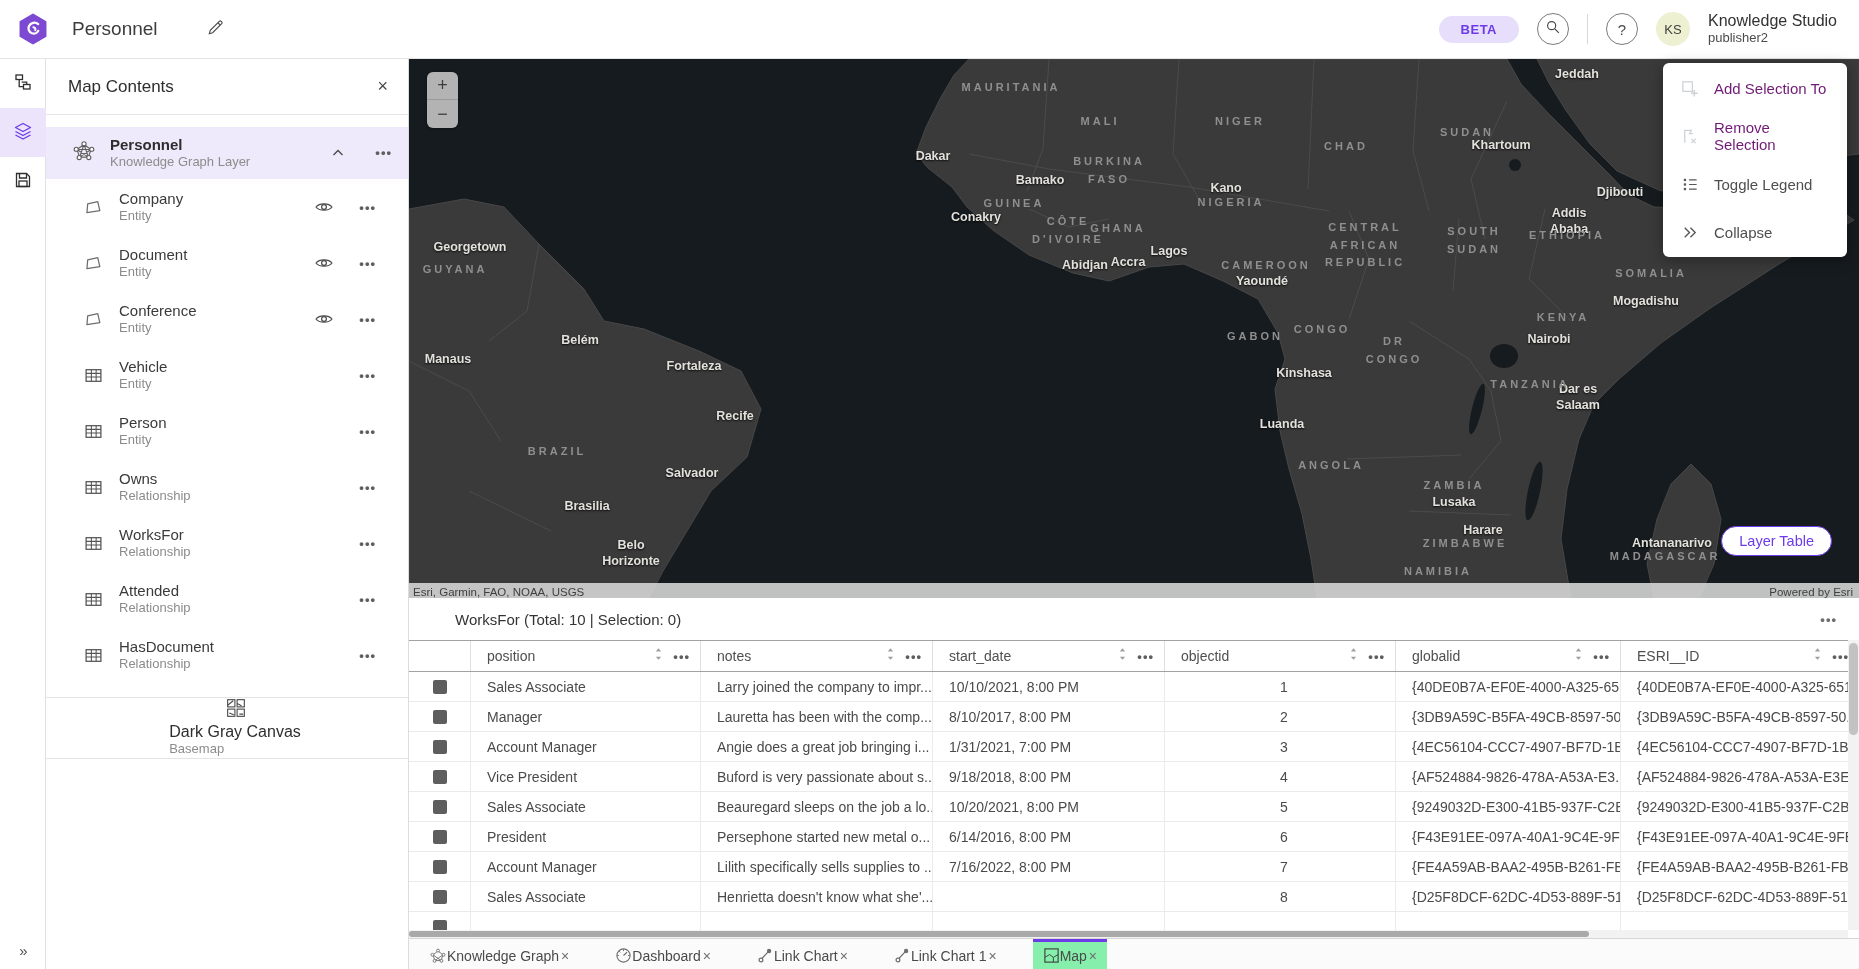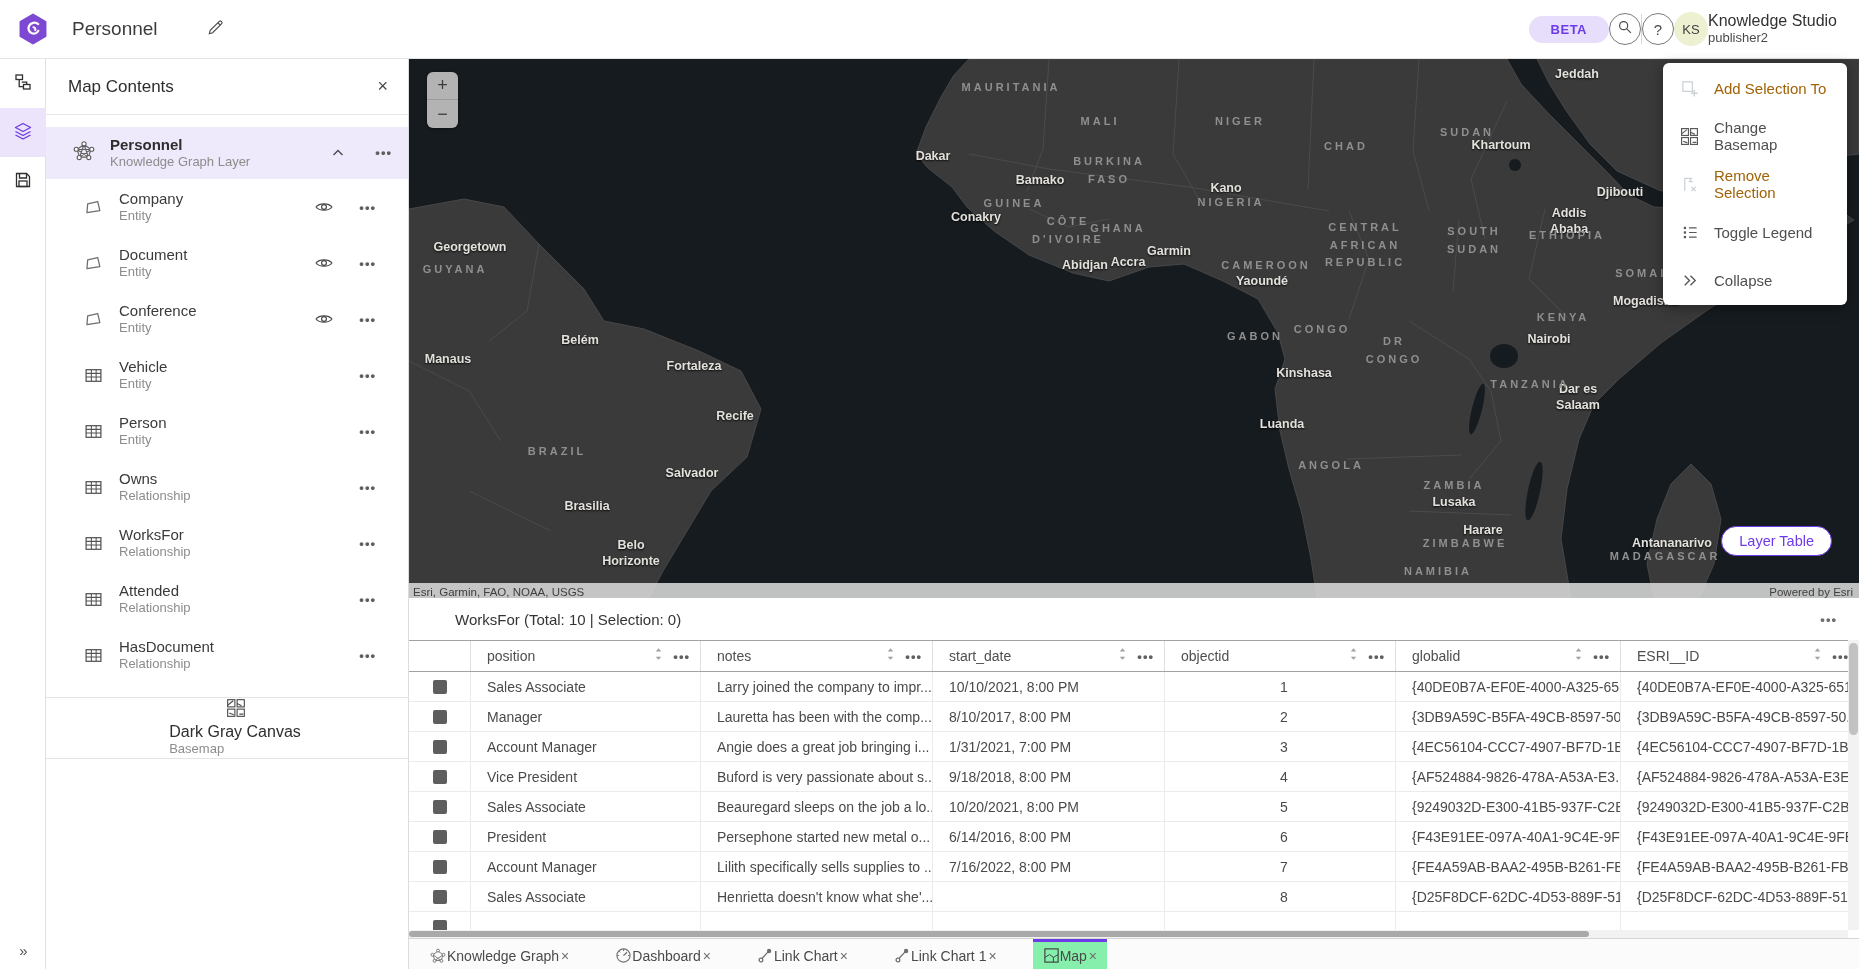--- a/index.html
+++ b/index.html
@@ -7,21 +7,21 @@
   .app {
     position:relative; width:1859px; height:969px; overflow:hidden;
     background:#fff; font-family:"Liberation Sans", sans-serif; color:#323232;
   }
   
   .top-header{position:absolute;left:0;top:0;width:1859px;height:59px;background:#fff;
     border-bottom:1px solid #e4e4e4;display:flex;align-items:center;z-index:20;}
   .logo{width:34px;height:34px;margin-left:16px;display:flex;align-items:center;justify-content:center;}
   .app-title{margin-left:22px;font-size:19px;color:#3c3c3c;}
   .edit-btn{margin-left:48px;display:flex;align-items:center;cursor:pointer;}
-  .header-right{margin-left:auto;display:flex;align-items:center;padding-right:22px;}
+  .header-right{margin-left:auto;display:flex;align-items:center;gap:18px;padding-right:22px;}
   .beta-pill{background:#e7defc;color:#6d3be8;font-size:13px;font-weight:bold;letter-spacing:.5px;
     padding:6px 22px;border-radius:14px;}
   .circle-btn{width:32px;height:32px;border:1px solid #7b7b7b;border-radius:50%;
     display:flex;align-items:center;justify-content:center;background:#fff;}
   .v-div{width:1px;height:30px;background:#d7d7d7;}
   .avatar{width:34px;height:34px;border-radius:50%;background:#eef0d2;color:#3f3f3f;
     display:flex;align-items:center;justify-content:center;font-size:13px;}
   .acct{line-height:1.15;}
   .acct-name{font-size:16px;color:#323232;}
   .acct-user{font-size:13px;color:#4a4a4a;}
@@ -74,21 +74,21 @@
   .attr-left{margin-left:4px;}
   .attr-right{margin-left:auto;margin-right:6px;}
   .close-table{position:absolute;right:27px;bottom:42px;height:30px;padding:0 17px;background:#fff;
     border:1px solid #6d3be8;border-radius:16px;color:#6d3be8;font-size:14.5px;
     display:flex;align-items:center;font-family:"Liberation Sans",sans-serif;}
   
   .ctx{position:absolute;left:1663px;top:63px;width:184px;background:#fff;border-radius:6px;
     box-shadow:0 3px 14px rgba(0,0,0,.35);z-index:30;padding:1px 0;}
   .ctx-item{height:48px;display:flex;align-items:center;gap:15px;padding:0 17px;font-size:15px;color:#4f4f4f;}
   .ctx-item .mi{display:flex;color:#595959;}
-  .ctx-item.disabled{color:#a16207;}
+  .ctx-item.disabled{color:#701a75;}
   .ctx-item.disabled .mi{color:#ccd1d6;}
   
   .tablewrap{position:absolute;left:409px;top:598px;width:1450px;height:340px;background:#fff;overflow:hidden;}
   .tbl-titlebar{height:42px;display:flex;align-items:center;gap:40px;}
   .tbl-title{margin-left:46px;font-size:15px;color:#343434;}
   .tbl-titlebar .dots{margin-left:auto;margin-right:22px;color:#6e6e6e;}
   .thead{height:32px;display:flex;border-top:1px solid #a2a2a2;border-bottom:1px solid #a2a2a2;}
   .th{display:flex;align-items:center;border-left:1px solid #dfdfdf;padding:0 10px 0 16px;}
   .th:first-child{border-left:none;}
   .th-label{font-size:14px;color:#4f4f4f;}
@@ -433,21 +433,21 @@
         <span class="city" style="left: 524px; top: 97px;">Dakar</span>
         <span class="city" style="left: 631px; top: 121px;">Bamako</span>
         <span class="city" style="left: 567px; top: 158px;">Conakry</span>
         <span class="city" style="left: 817px; top: 129px;">Kano</span>
         <span class="city" style="left: 1092px; top: 86px;">Khartoum</span>
         <span class="city" style="left: 1211px; top: 133px;">Djibouti</span>
         <span class="city" style="left: 1160px; top: 162px;">Addis
 Ababa</span>
         <span class="city" style="left: 719px; top: 203px;">Accra</span>
         <span class="city" style="left: 676px; top: 206px;">Abidjan</span>
-        <span class="city" style="left: 760px; top: 192px;">Garmin</span>
+        <span class="city" style="left: 760px; top: 192px;">Lagos</span>
         <span class="city" style="left: 853px; top: 222px;">Yaoundé</span>
         <span class="city" style="left: 61px; top: 188px;">Georgetown</span>
         <span class="city" style="left: 171px; top: 281px;">Belém</span>
         <span class="city" style="left: 39px; top: 300px;">Manaus</span>
         <span class="city" style="left: 285px; top: 307px;">Fortaleza</span>
         <span class="city" style="left: 326px; top: 357px;">Recife</span>
         <span class="city" style="left: 283px; top: 414px;">Salvador</span>
         <span class="city" style="left: 178px; top: 447px;">Brasilia</span>
         <span class="city" style="left: 222px; top: 494px;">Belo
 Horizonte</span>
@@ -510,34 +510,20 @@
     <span class="mi">
           <svg viewBox="0 0 20 20" width="19" height="19">
             <g fill="none" stroke="currentColor" stroke-width="1.3">
               <rect x="3" y="3" width="10" height="10"></rect>
               <path d="M15 11.5v7M11.5 15h7" stroke-width="1.5"></path>
             </g>
           </svg>
         </span>
     <span class="ctx-label">Add Selection To</span>
   </div>
-      <div class="ctx-item">
-    <span class="mi">
-          <svg viewBox="0 0 18 18" width="19" height="19">
-            <g fill="none" stroke="currentColor" stroke-width="1.1">
-              <rect x="1.5" y="1.5" width="6.5" height="6.5"></rect>
-              <rect x="10" y="1.5" width="6.5" height="6.5"></rect>
-              <rect x="1.5" y="10" width="6.5" height="6.5"></rect>
-              <rect x="10" y="10" width="6.5" height="6.5"></rect>
-              <path d="M1.5 6.5 6.5 2.5M10 5l4 2M3 13.5l4 1.5M12 14.5h3.5"></path>
-            </g>
-          </svg>
-        </span>
-    <span class="ctx-label">Change Basemap</span>
-  </div>
       <div class="ctx-item disabled">
     <span class="mi">
           <svg viewBox="0 0 20 20" width="19" height="19">
             <g fill="none" stroke="currentColor" stroke-width="1.3">
               <path d="M5 16.5V3.5h7l-2 3.5h3.5"></path>
               <path d="M12 12.5l4.5 4.5M16.5 12.5L12 17" stroke-width="1.4"></path>
             </g>
           </svg>
         </span>
     <span class="ctx-label">Remove Selection</span>

